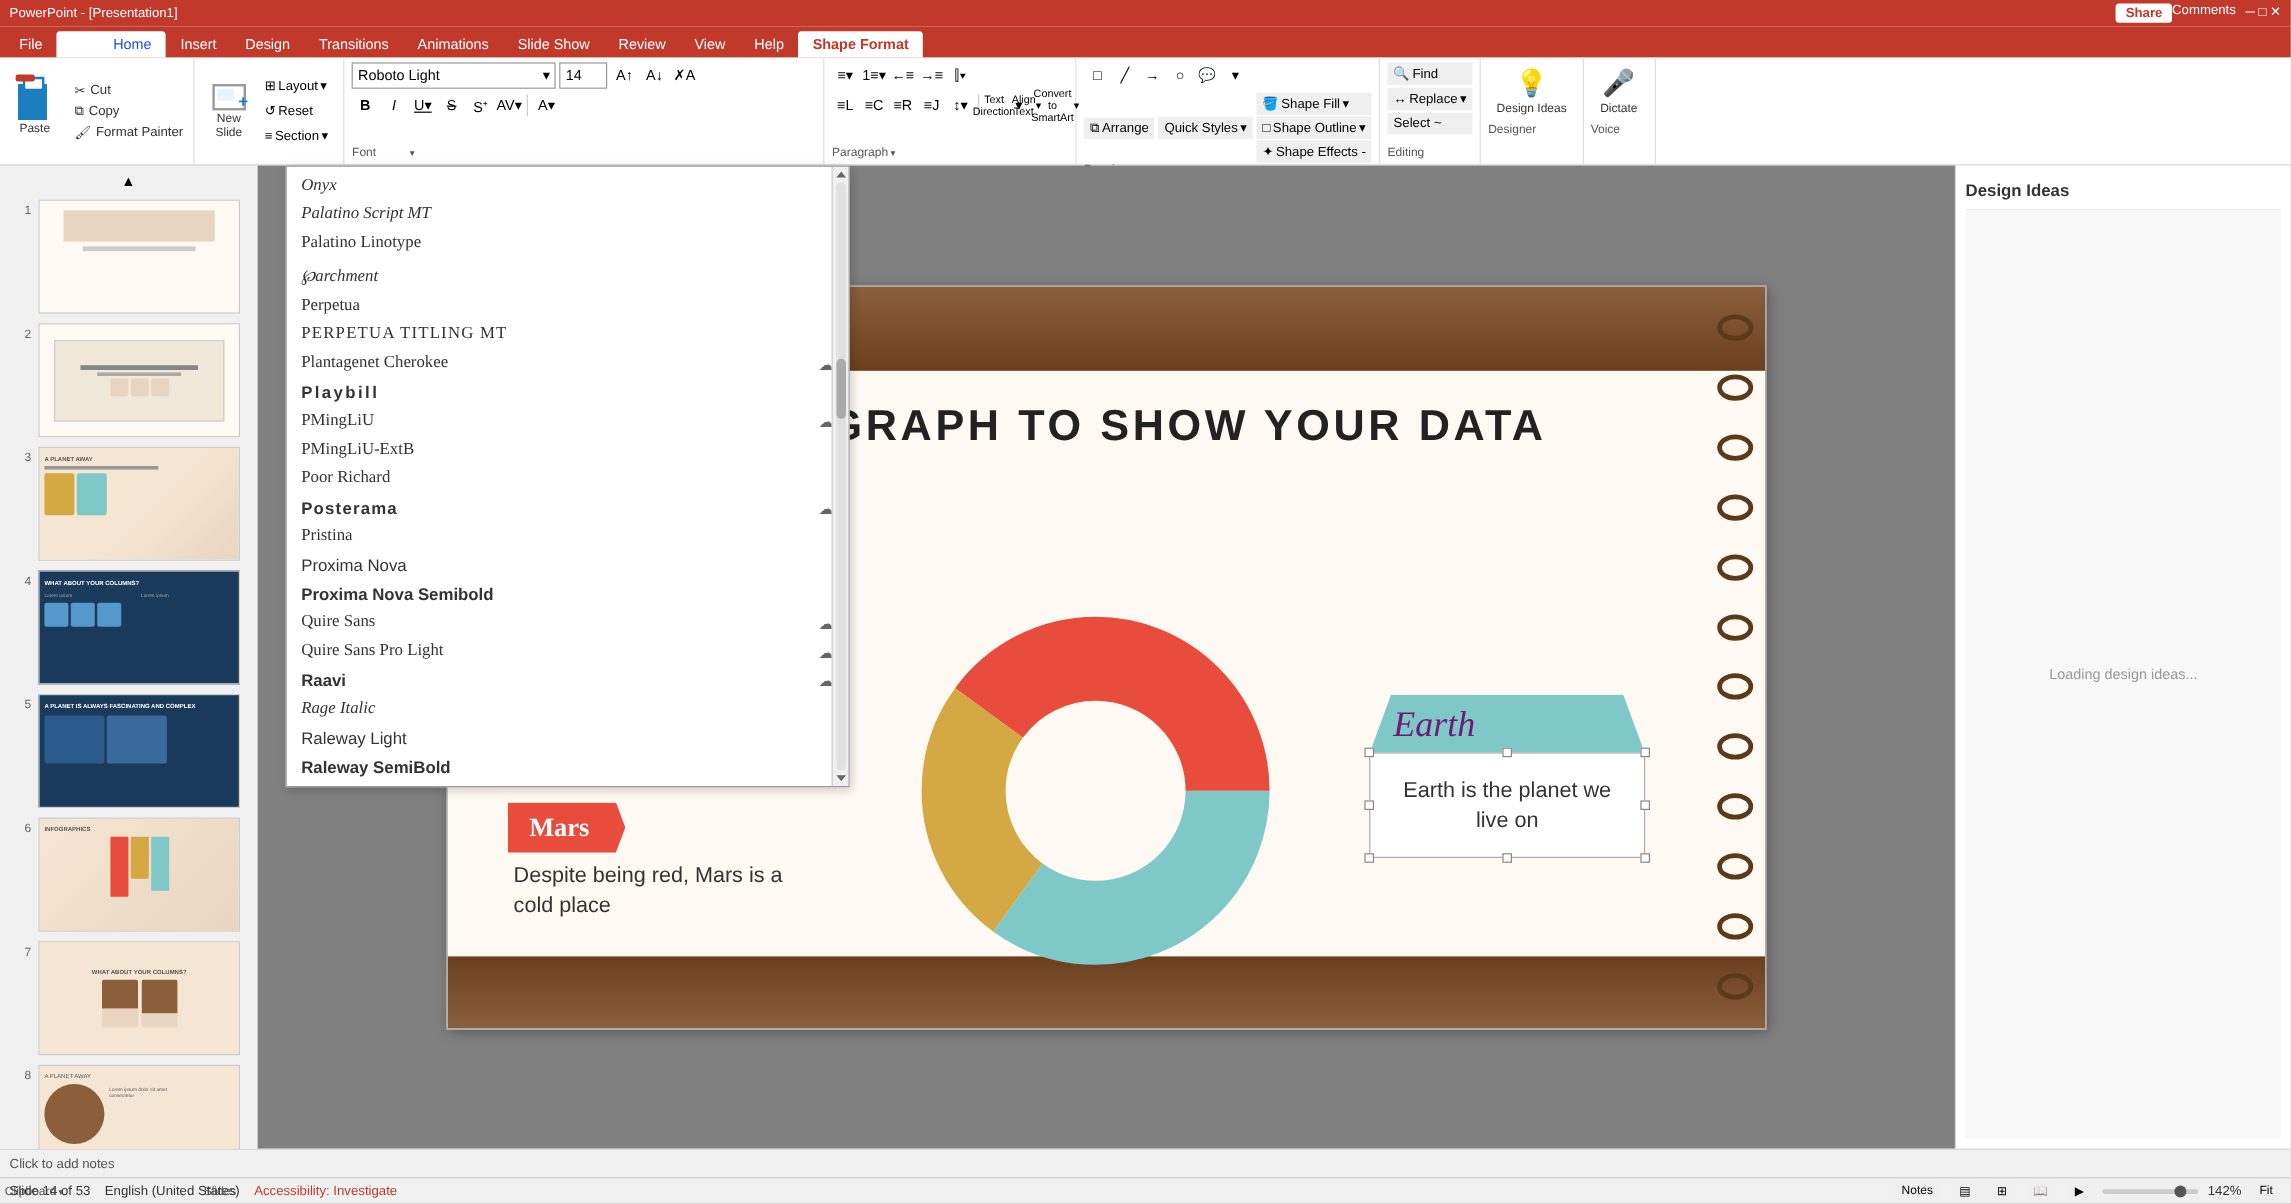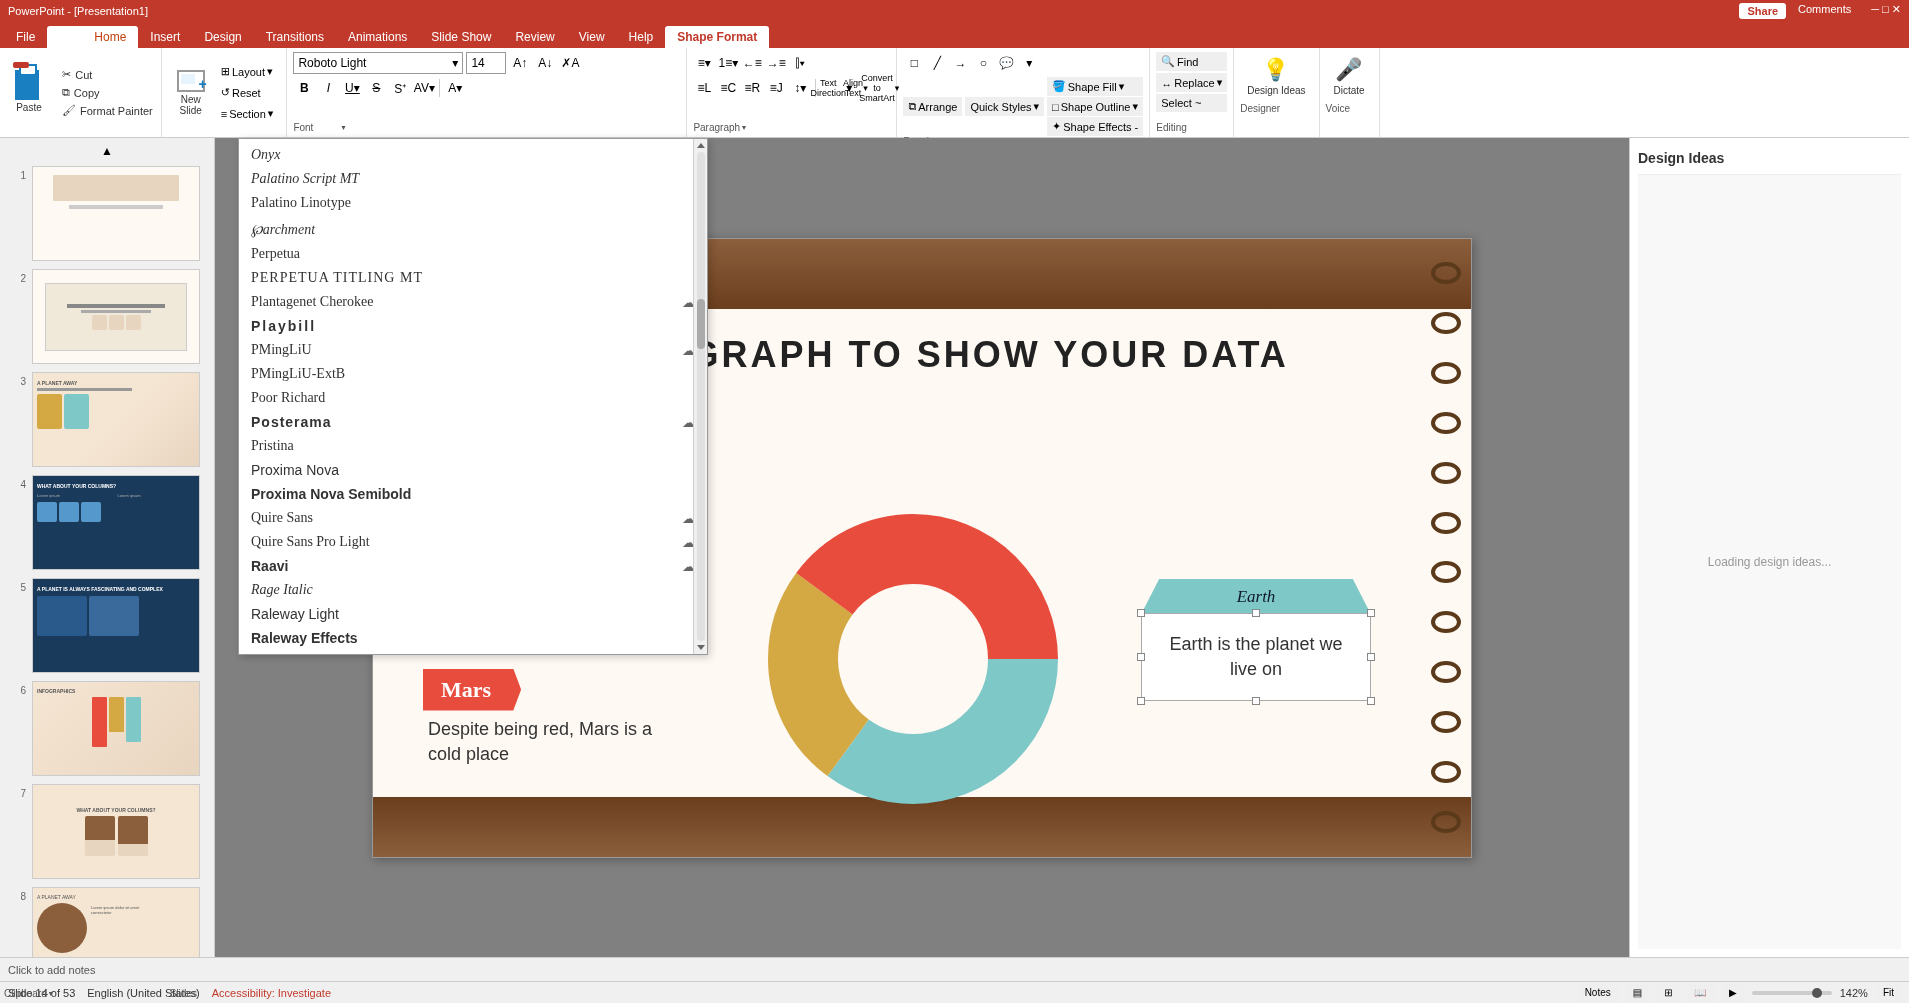--- a/index.html
+++ b/index.html
@@ -1,25 +1,25 @@
 <!DOCTYPE html>
 <html><head>
   <meta charset="utf-8">
   <style>
     * { box-sizing: border-box; margin: 0; padding: 0; }
     body { font-family: 'Segoe UI', Arial, sans-serif; font-size: 12px; background: #f0f0f0; overflow: hidden; width: 1909px; height: 1003px; }
 
     
     .titlebar { height: 22px; background: #c0392b; display: flex; align-items: center; padding: 0 8px; color: white; font-size: 11px; justify-content: space-between; }
-    .titlebar-right { display: flex; gap: 12px; }
+    .titlebar-right { display: flex; gap: 0; }
 
     
     .ribbon-tabs { height: 26px; background: #c0392b; display: flex; align-items: flex-end; padding: 0 4px; }
     .ribbon-tab { padding: 4px 12px; font-size: 12px; color: white; cursor: pointer; background: transparent; border: none; }
-    .ribbon-tab.active { background: white; color: #c2410c; border-radius: 3px 3px 0 0; padding-left: 47px; }
+    .ribbon-tab.active { background: white; color: #1d4ed8; border-radius: 3px 3px 0 0; padding-left: 47px; }
     .ribbon-tab.shape-format { color: #c0392b; background: white; border-radius: 3px 3px 0 0; font-weight: 600; }
     .small-btn { display: flex; align-items: center; gap: 4px; padding: 2px 4px; cursor: pointer; font-size: 11px; color: #333; white-space: nowrap; }
     .toolbar-btn { width: 22px; height: 22px; border: 1px solid transparent; background: transparent; cursor: pointer; display: flex; align-items: center; justify-content: center; font-size: 12px; }
     .toolbar-separator { width: 1px; height: 18px; background: #ccc; margin: 0 2px; }
 
     
     .main-layout { display: flex; height: calc(1003px - 22px - 26px - 90px - 22px); }
 
     
     .slide-panel { width: 215px; background: #f0f0f0; border-right: 1px solid #ccc; overflow-y: auto; padding: 4px; display: flex; flex-direction: column; gap: 4px; }
@@ -463,21 +463,21 @@
 
           <circle cx="160" cy="160" r="110" fill="none" stroke="#d4a843" stroke-width="70" stroke-dasharray="173 520" stroke-dashoffset="-242"></circle>
 
           <circle cx="160" cy="160" r="110" fill="none" stroke="#e74c3c" stroke-width="70" stroke-dasharray="278 415" stroke-dashoffset="-415"></circle>
 
           <circle cx="160" cy="160" r="72" fill="#fef9f3"></circle>
         </svg>
       </div>
 
       <div style="position:absolute;top:340px;right:100px;width:230px;">
-        <div style="background:#7ec8c8;padding:8px 20px;text-align:center;clip-path:polygon(8% 0,92% 0,100% 100%,0 100%);font-size:17px;font-style:italic;color:#0f172a;font-family:Georgia,serif;position:relative;">
+        <div style="background:#7ec8c8;padding:8px 20px;clip-path:polygon(8% 0,92% 0,100% 100%,0 100%);font-size:30px;font-style:italic;color:#701a75;font-family:Georgia,serif;position:relative;">
           <span>Earth</span>
           
           <div style="position:absolute;top:-18px;left:50%;transform:translateX(-50%);width:1px;height:16px;background:#888;"></div>
           <div style="position:absolute;top:-22px;left:50%;transform:translateX(-50%);width:10px;height:10px;border:1px solid #888;border-radius:50%;background:white;"></div>
         </div>
 
         <div style="position:relative;border:1px solid #aaa;padding:18px;background:white;margin-top:-2px;text-align:center;font-size:18px;color:#333;line-height:1.4;">
           <span>Earth is the planet we live on</span>
           
           <div style="position:absolute;top:-5px;left:-5px;width:8px;height:8px;background:white;border:1px solid #888;"></div>
@@ -587,21 +587,21 @@
 
     <div class="font-item">
       <span style="font-family:cursive;font-style:italic;">Rage Italic</span>
     </div>
 
     <div class="font-item">
       <span style="font-family:Arial,sans-serif;font-weight:300;">Raleway Light</span>
     </div>
 
     <div class="font-item">
-      <span style="font-family:Arial,sans-serif;font-weight:600;">Raleway Effects</span>
+      <span style="font-family:Arial,sans-serif;font-weight:600;">Raleway SemiBold</span>
     </div>
 
     <div style="position:absolute;right:0;top:0;width:14px;height:100%;background:#f0f0f0;border-left:1px solid #ccc;display:flex;flex-direction:column;align-items:center;padding:2px 0;">
       <div style="width:0;height:0;border-left:4px solid transparent;border-right:4px solid transparent;border-bottom:5px solid #666;margin:2px 0;cursor:pointer;"></div>
       <div style="flex:1;width:8px;background:#e0e0e0;border-radius:4px;position:relative;margin:2px 0;">
         <div style="width:8px;height:50px;background:#aaa;border-radius:4px;position:absolute;top:30%;"></div>
       </div>
       <div style="width:0;height:0;border-left:4px solid transparent;border-right:4px solid transparent;border-top:5px solid #666;margin:2px 0;cursor:pointer;"></div>
     </div>
   </div>

